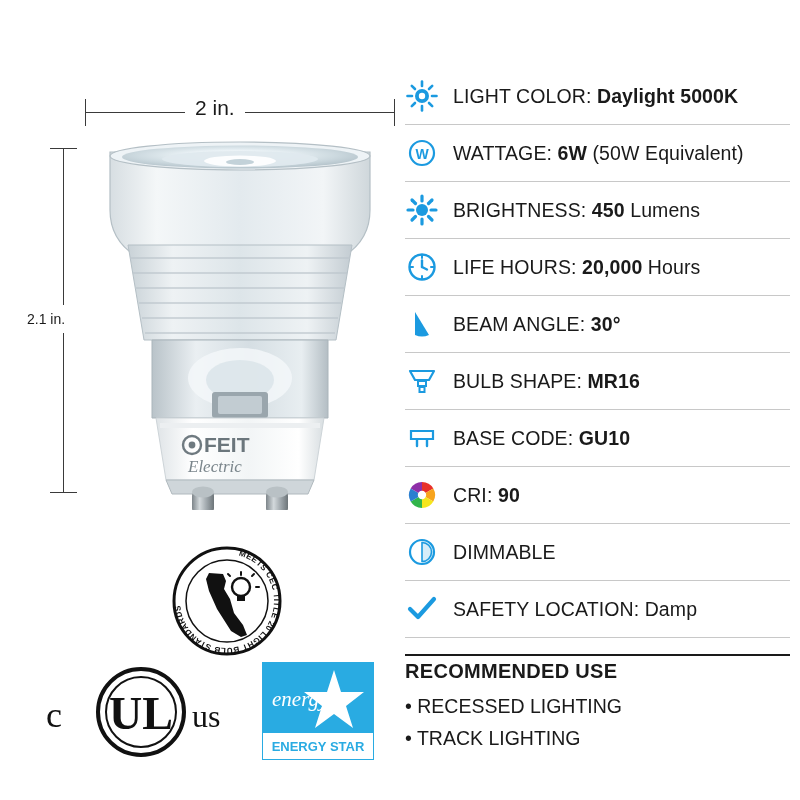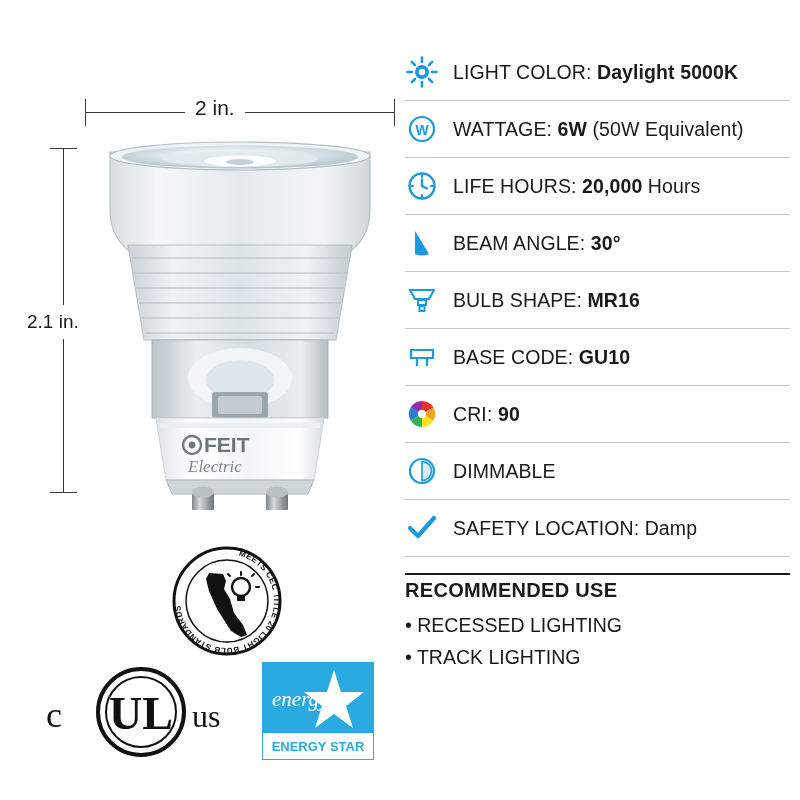--- a/index.html
+++ b/index.html
@@ -27,21 +27,21 @@
     position: absolute;
     left: 0;
     top: 0;
     width: 400px;
     height: 652px;
   }
 
   .right-pane {
     position: absolute;
     left: 405px;
-    top: 44px;
+    top: 68px;
     width: 385px;
   }
 
   
   .dim-top {
     position: absolute;
     left: 85px;
     top: 112px;
     width: 310px;
     height: 1px;
@@ -88,21 +88,21 @@
   }
   .dim-left::before { top: 0; }
   .dim-left::after  { bottom: 0; }
 
   .dim-left-label {
     position: absolute;
     left: 27px;
     top: 305px;
     background: #ffffff;
     padding: 6px 0;
-    font-size: 19px;
+    font-size: 14px;
     color: #1a1a1a;
   }
 
   
   .bulb {
     position: absolute;
     left: 100px;
     top: 140px;
     width: 280px;
     height: 370px;
@@ -350,20 +350,41 @@
           <circle cx="16" cy="16" r="12" fill="none" stroke="#1b9ae0" stroke-width="2.2"></circle>
           <text x="16" y="21.5" text-anchor="middle" font-family="Liberation Sans, sans-serif" font-size="14" font-weight="bold" fill="#1b9ae0">W</text>
         </svg>
       </span>
       <span class="spec-text">
         <span class="spec-label">WATTAGE:</span>
         <b>6W</b><span> (50W Equivalent)</span>
       </span>
     </div>
 
+    <div class="spec-row">
+      <span class="spec-icon">
+        <svg width="32" height="32" viewBox="0 0 32 32">
+          <circle cx="16" cy="16" r="6" fill="#1b9ae0"></circle>
+          <g stroke="#1b9ae0" stroke-width="3.2" stroke-linecap="round">
+            <line x1="16" y1="2" x2="16" y2="7"></line>
+              <line x1="16" y1="25" x2="16" y2="30"></line>
+            <line x1="2" y1="16" x2="7" y2="16"></line>
+              <line x1="25" y1="16" x2="30" y2="16"></line>
+            <line x1="6" y1="6" x2="9.5" y2="9.5"></line>
+              <line x1="22.5" y1="22.5" x2="26" y2="26"></line>
+            <line x1="26" y1="6" x2="22.5" y2="9.5"></line>
+              <line x1="9.5" y1="22.5" x2="6" y2="26"></line>
+          </g>
+        </svg>
+      </span>
+      <span class="spec-text">
+        <span class="spec-label">BRIGHTNESS:</span>
+        <b>450</b><span> Lumens</span>
+      </span>
+    </div>
 
     <div class="spec-row">
       <span class="spec-icon">
         <svg width="32" height="32" viewBox="0 0 32 32">
           <circle cx="16" cy="16" r="12.5" fill="none" stroke="#1b9ae0" stroke-width="2.4"></circle>
           <g stroke="#1b9ae0" stroke-width="2" stroke-linecap="round">
             <line x1="16" y1="4.5" x2="16" y2="7"></line>
             <line x1="16" y1="25" x2="16" y2="27.5"></line>
             <line x1="4.5" y1="16" x2="7" y2="16"></line>
             <line x1="25" y1="16" x2="27.5" y2="16"></line>

